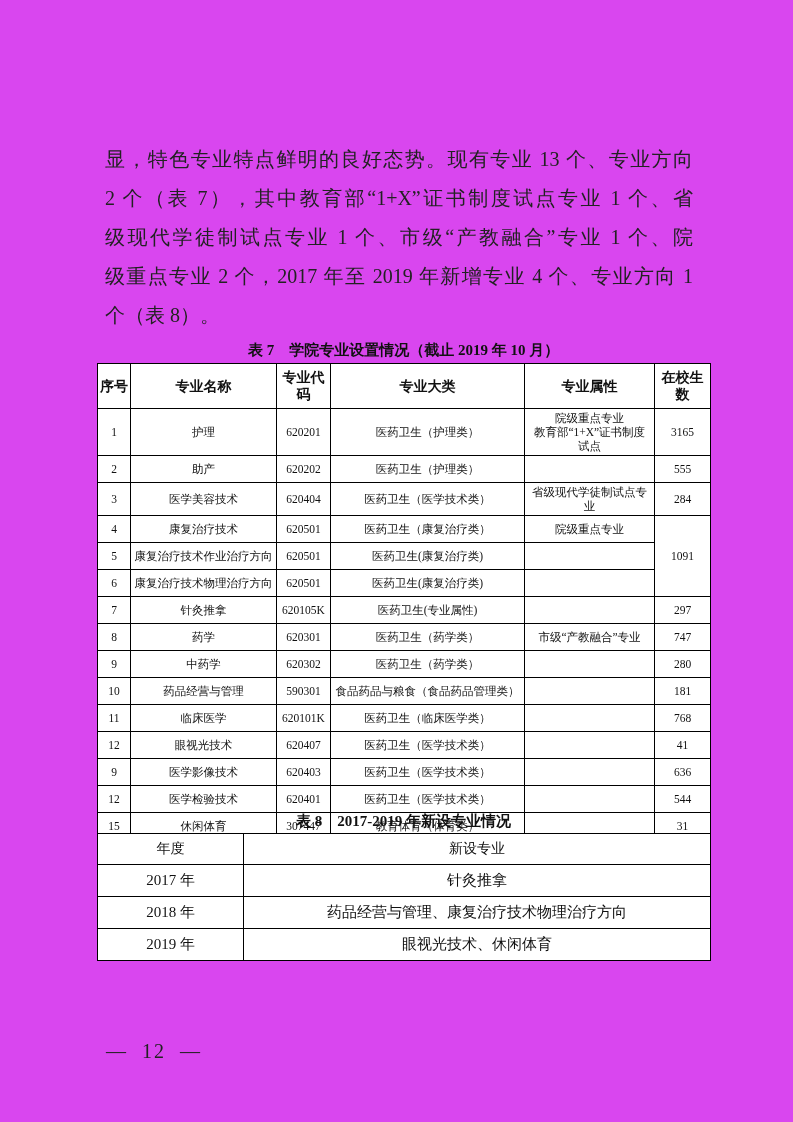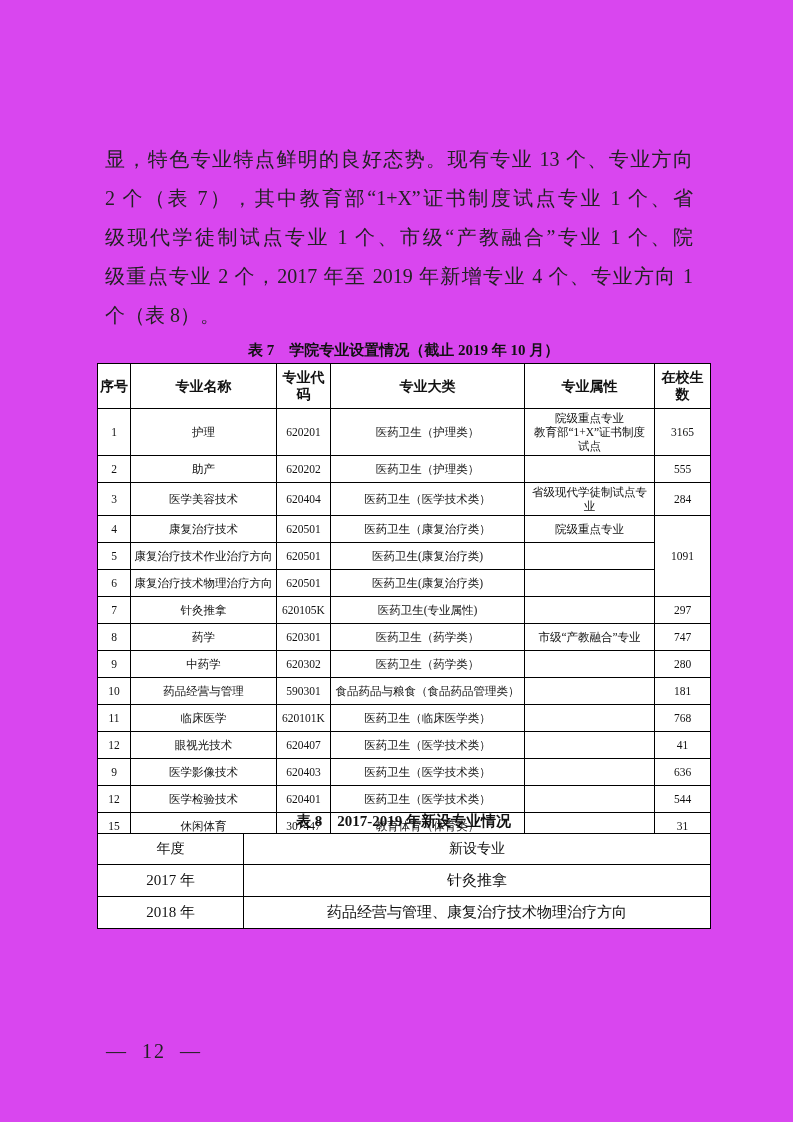--- a/index.html
+++ b/index.html
@@ -265,18 +265,22 @@
     </thead>
     <tbody id="table8-body">
         <tr>
           <td>2017 年</td>
           <td>针灸推拿</td>
         </tr>
         <tr>
           <td>2018 年</td>
           <td>药品经营与管理、康复治疗技术物理治疗方向</td>
         </tr>
+        <tr>
+          <td>2019 年</td>
+          <td>眼视光技术、休闲体育</td>
+        </tr>
       </tbody>
   </table>
 
   <div class="footer-pageno">—  12  —</div>
 
 </div>
 
 </body></html>

